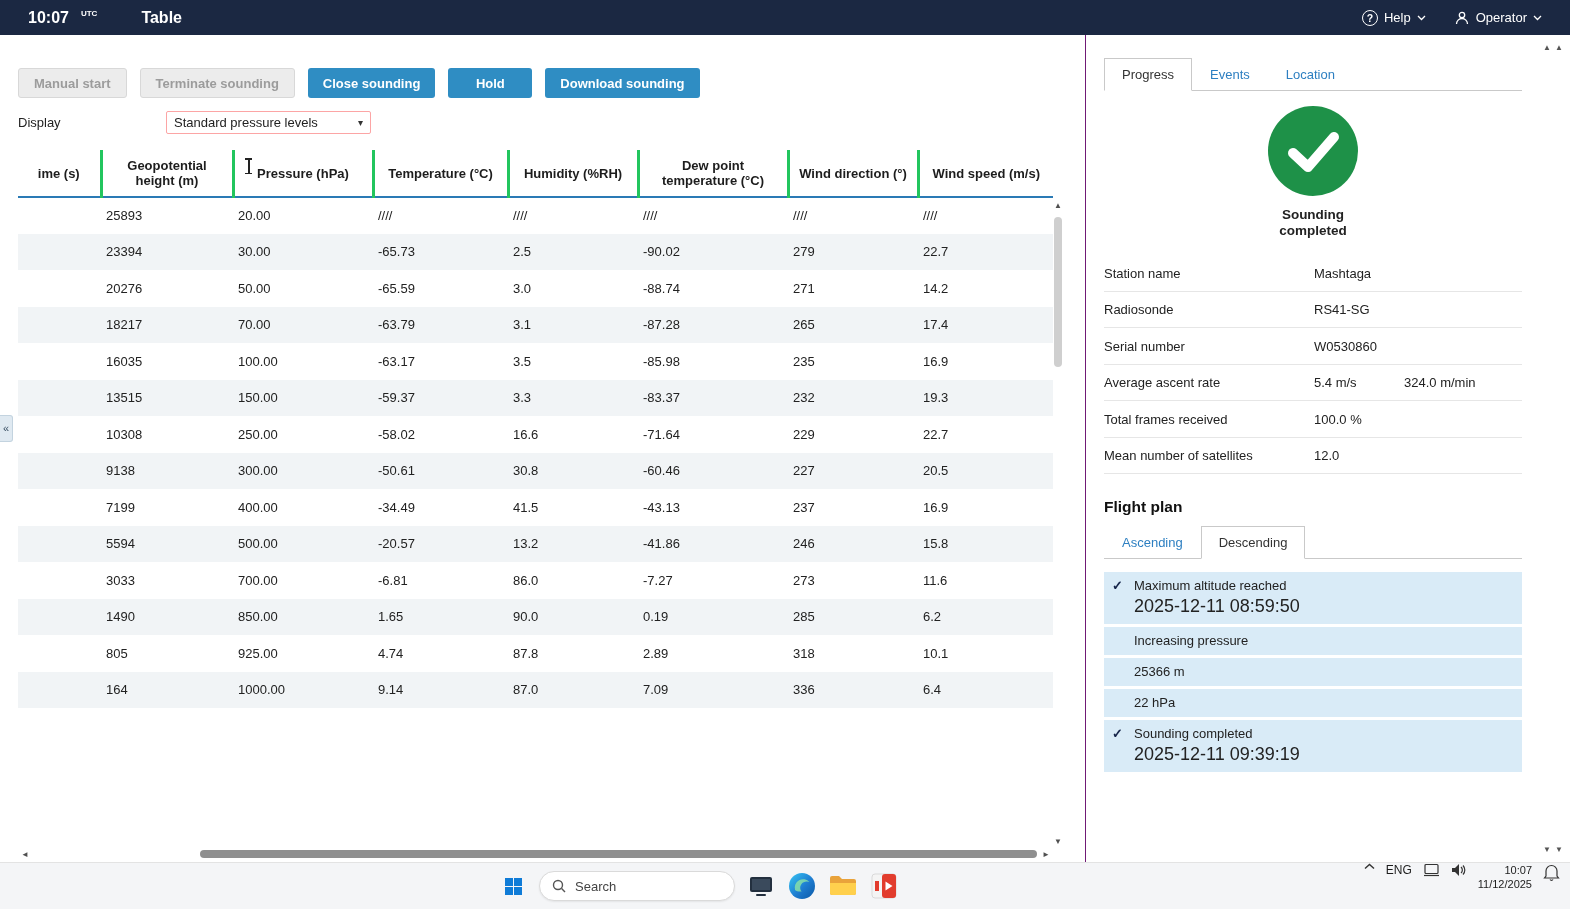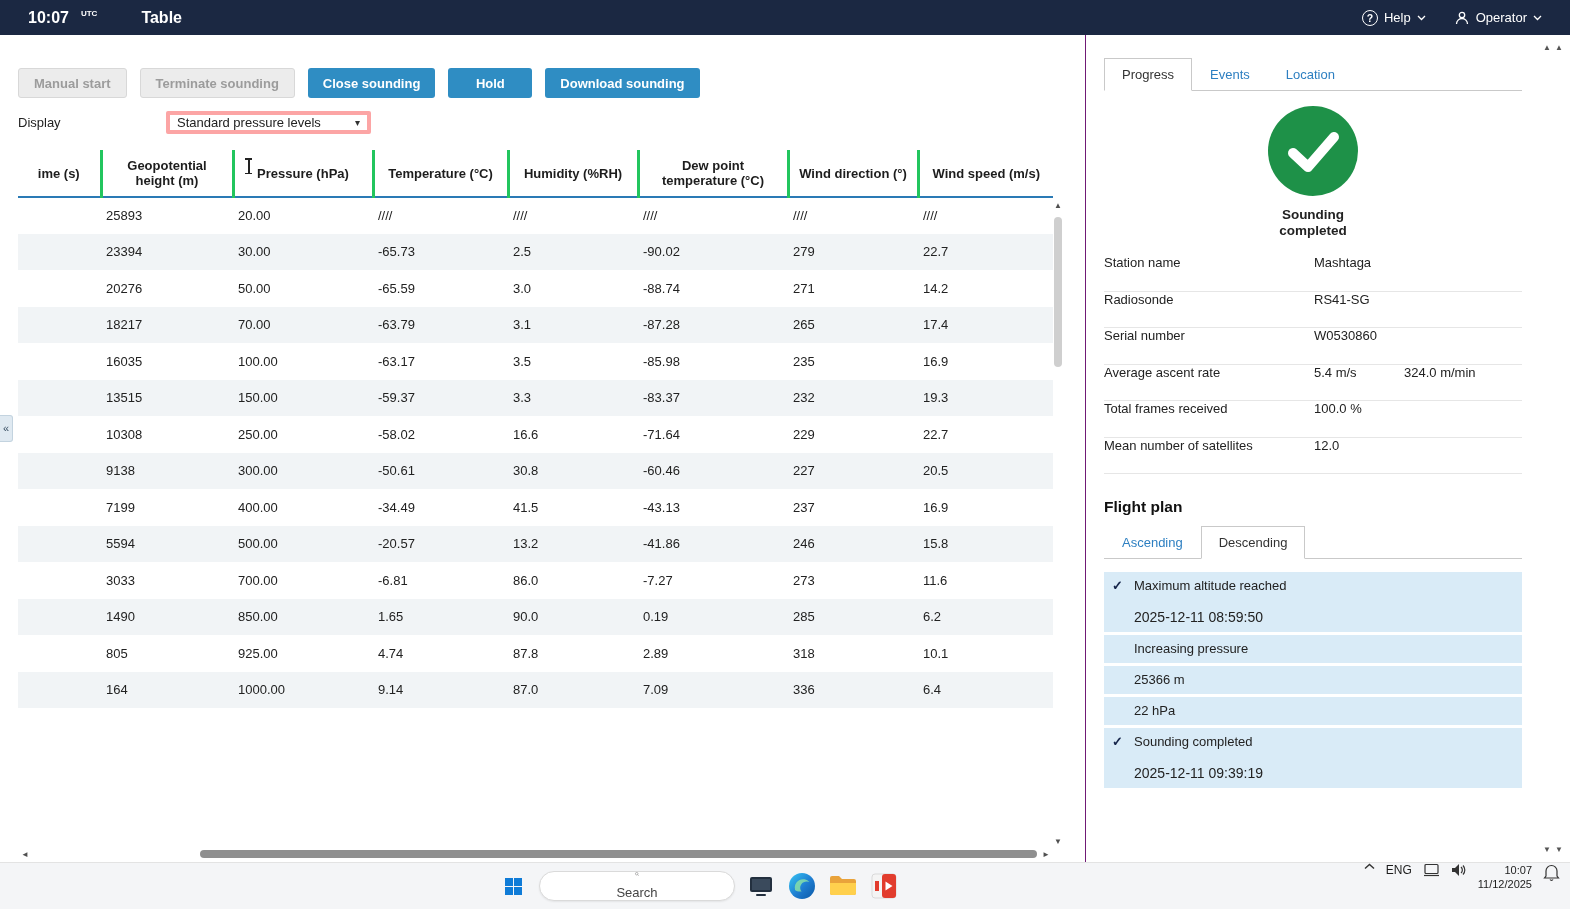--- a/index.html
+++ b/index.html
@@ -31,21 +31,21 @@
 
   
   .toolbar { position:absolute; top:33px; left:18px; display:flex; gap:13px;border-radius:10px; }
   .btn { height:30px; min-width:84px; padding:0 15px; font-size:13px; font-weight:bold;
     border-radius:3px; border:none; font-family:inherit; cursor:pointer; }
   .btn-primary { background:var(--accent,#2f8dc3); color:#fff; }
   .btn-disabled { background:#ececec; color:#9c9c9c; border:1px solid #d8d8d8; cursor:default; }
 
   .display-row { position:absolute; top:75px; left:18px; height:24px; display:flex; align-items:center; }
   .display-label { font-size:13px; width:148px; }
-  .select { width:205px; height:23px; border:4px solid #fca5a5; border-radius:2px; background:#fff;
+  .select { width:205px; height:23px; border:1px solid #fca5a5; border-radius:2px; background:#fff;
     display:flex; align-items:center; justify-content:space-between; padding:0 7px; font-size:13px; cursor:pointer; }
   .select .sel-chev { font-size:10px; color:#333; }
 
   
   .table-wrap { position:absolute; top:115px; left:18px; width:1035px; }
   table { border-collapse:collapse; table-layout:fixed; width:1035px; }
   th { font-size:13px; font-weight:bold; text-align:center; vertical-align:middle; height:47px;
     padding:0 4px; color:#1d1d1d; border-bottom:2px solid var(--header-underline,#2a7ab5); background:#fff; }
   th + th { border-left:3px solid #22c55e; }
   td { font-size:13px; height:36.5px; padding:0 5px; text-align:left; color:#222; }
@@ -76,39 +76,39 @@
   .panel-tabs, .flight-tabs { display:flex; border-bottom:1px solid #c9c9c9; }
   .panel-tabs { margin-top:23px; }
   .tab { padding:8px 17px; font-size:13px; color:var(--link-blue,#2d7fc1); cursor:pointer;
     border:1px solid transparent; margin-bottom:-1px; }
   .tab.active { background:#fff; color:#333; border:1px solid #c9c9c9; border-bottom:1px solid #fff; }
 
   .status-icon { margin:14px auto 0; width:92px; height:92px; }
   .status-text { margin:10px auto 0; width:110px; text-align:center; font-size:13.5px; font-weight:bold; color:#222; line-height:1.2; }
 
   .details { margin-top:16px; }
-  .d-row { display:flex; min-height:36.5px; border-bottom:1px solid #e6e6e6; font-size:13px; }
+  .d-row { display:flex; align-items:center; min-height:36.5px; border-bottom:1px solid #e6e6e6; font-size:13px; }
   .d-label { width:210px; }
   .d-value { width:90px; }
   .d-value2 { }
 
   .flight-title { margin:24px 0 10px; font-size:15.5px; font-weight:bold; color:#111; }
   .events { margin-top:13px; }
   .event-row { display:flex; background:var(--event-bg,#d9ebf7); padding:6px 8px 7px; margin-bottom:3px; }
   .event-check { width:22px; font-size:13px; font-weight:bold; color:#16254a; flex:0 0 22px; }
   .event-title { font-size:13px; color:#222; }
-  .event-time { font-size:14px; color:#222; margin-top:16px; }
+  .event-time { font-size:18px; color:#222; margin-top:3px; }
 
   
   .taskbar { position:absolute; bottom:0; left:0; right:0; height:47px; background:#f4f5f7; border-top:1px solid #e3e3e3; }
   .tb-apps { position:absolute; left:498px; top:0; height:100%; display:flex; align-items:center; gap:11px; }
   .task-icon { width:30px; height:30px; display:flex; align-items:center; justify-content:center; border-radius:4px; cursor:pointer; }
   .search-box { width:196px; height:30px; border-radius:15px; background:#fff; border:1px solid #dadada;
     box-shadow:0 1px 2px rgba(0,0,0,.07); display:flex; align-items:center; gap:9px; padding:0 12px;
-    font-size:13px; color:#444; cursor:text;flex-direction:column; }
+    font-size:13px; color:#444; cursor:text; }
   .tb-tray { position:absolute; right:10px; top:0; height:100%; display:flex; align-items:flex-start; gap:11px; }
   .tray-item { display:flex; align-items:center; cursor:pointer; }
   .lang { font-size:12px; color:#1c1c1c; }
   .clock { text-align:right; font-size:11px; color:#1c1c1c; line-height:1.3; cursor:default; }
 </style>
 </head>
 <body>
 
 <div class="topbar">
   <span class="tb-time"><span>10:07</span><sup>UTC</sup></span>

